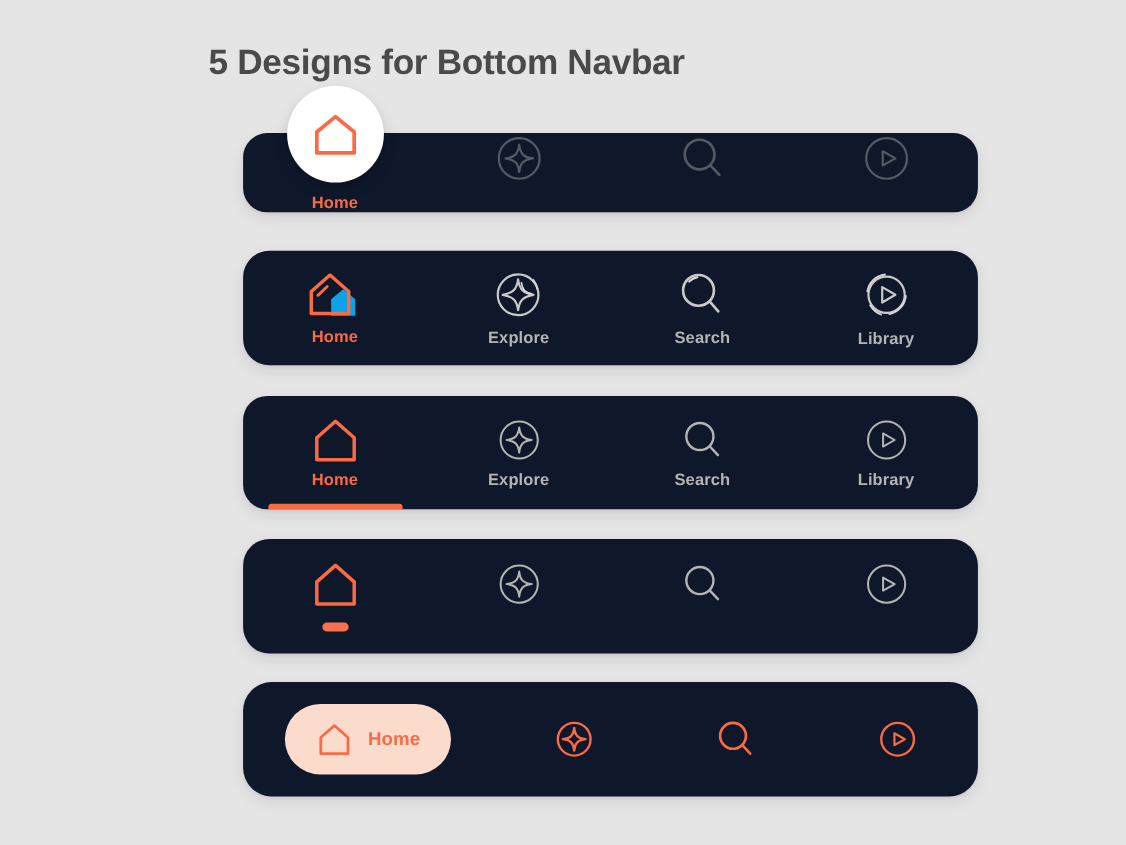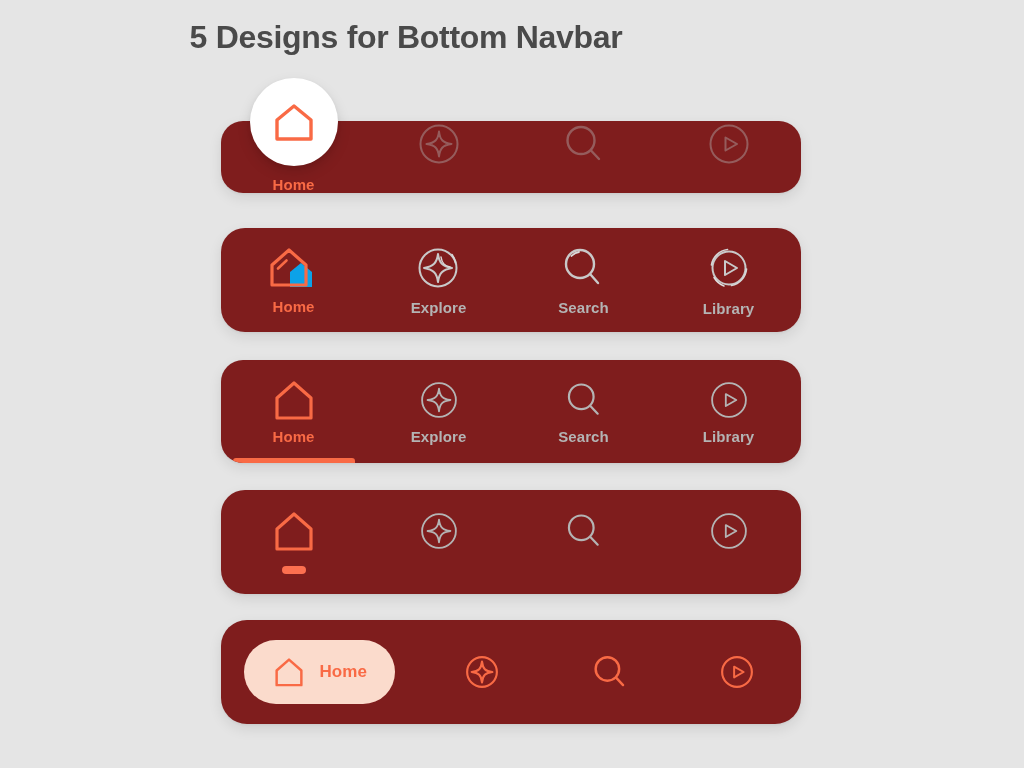--- a/index.html
+++ b/index.html
@@ -10,35 +10,35 @@
     width: 1024px;
     height: 768px;
     background: #e5e5e5;
     font-family: "Liberation Sans", sans-serif;
     overflow: hidden;
     position: relative;
   }
 
   .page-title {
     position: absolute;
-    top: 19px;
+    top: 38px;
     left: 0;
     width: 812px;
     text-align: center;
     font-size: 32px;
     font-weight: bold;
     color: #4a4a4a;
     letter-spacing: -0.3px;
   }
 
   .navbar {
     position: absolute;
     left: 221px;
-    width: 580px;
-    background: #7f1d1d;
+    width: 668px;
+    background: #0f172a;
     border-radius: 22px;
     box-shadow: 0 5px 14px rgba(0,0,0,0.09), 0 1px 3px rgba(0,0,0,0.05);
     display: flex;
     align-items: center;
     overflow: visible;
   }
 
   .nav1 { top: 121px;  height: 72px;  border-radius: 22px; }
   .nav2 { top: 228px;  height: 104px; border-radius: 24px; }
   .nav3 { top: 360px;  height: 103px; border-radius: 22px; overflow: hidden; }

